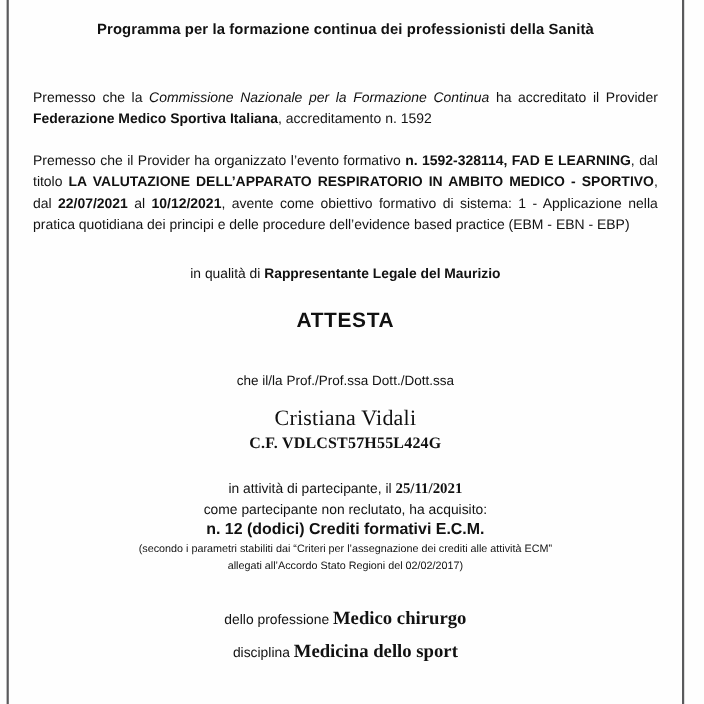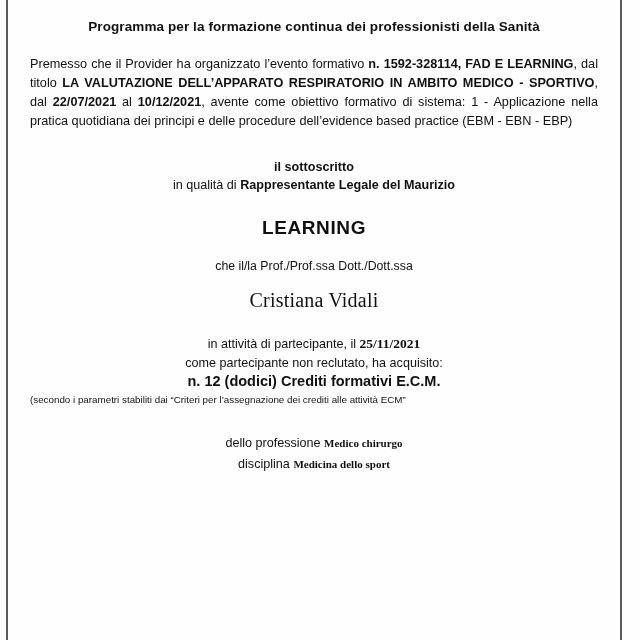--- a/index.html
+++ b/index.html
@@ -71,21 +71,21 @@
     text-align: center;
     font-weight: bold;
     font-size: 19px;
     letter-spacing: 0.6px;
     margin-top: 22px;
   }
 
   .che-il-la {
     text-align: center;
     font-size: 12.3px;
-    margin-top: 20px;
+    margin-top: 36px;
   }
 
   .participant-name {
     text-align: center;
     font-family: "Liberation Serif", serif;
     font-weight: normal;
     font-size: 20px;
     margin-top: 16px;
     letter-spacing: 0.2px;
   }
@@ -105,74 +105,79 @@
     line-height: 1.5;
   }
   .qualita .date { font-family: "Liberation Serif", serif; font-weight: bold; font-size: 13.5px; text-align: right; }
 
   .credits {
     text-align: center;
     font-weight: bold;
     font-size: 14.5px;
   }
   .credits-note {
+    text-align: center;
     font-size: 9.8px;
     line-height: 1.5;
     margin-top: 4px;
   }
 
   .profession {
     text-align: center;
     font-size: 12.6px;
     margin-top: 25px;
     line-height: 1.72;
   }
   .profession .val {
     font-family: "Liberation Serif", serif;
     font-weight: bold;
-    font-size: 11px;
+    font-size: 17px;
   }
 </style>
 </head>
 <body>
 
 <div class="page">
 
   <div class="edge-left"></div>
   <div class="edge-right"></div>
 
   <div class="content">
 
     <div class="doc-title">Programma per la formazione continua dei professionisti della Sanità</div>
 
+    <div class="para first">
+      <span>Premesso che la </span><i>Commissione Nazionale per la Formazione Continua</i><span> ha accreditato il Provider </span><b>Federazione Medico Sportiva Italiana</b><span>, accreditamento n. 1592</span>
+    </div>
 
     <div class="para">
       <span>Premesso che il Provider ha organizzato l’evento formativo </span><b>n. 1592-328114, FAD E LEARNING</b><span>, dal titolo </span><b>LA VALUTAZIONE DELL’APPARATO RESPIRATORIO IN AMBITO MEDICO - SPORTIVO</b><span>, dal </span><b>22/07/2021</b><span> al </span><b>10/12/2021</b><span>, avente come obiettivo formativo di sistema: 1 - Applicazione nella pratica quotidiana dei principi e delle procedure dell’evidence based practice (EBM - EBN - EBP)</span>
     </div>
 
     <div class="block-sottoscritto">
-      <div class="l1">il sottoscritto</div>
       <div><span>in qualità di </span><b>Rappresentante Legale del Maurizio</b></div>
     </div>
 
-    <div class="attesta">LEARNING</div>
+    <div class="attesta">ATTESTA</div>
 
     <div class="che-il-la">che il/la Prof./Prof.ssa Dott./Dott.ssa</div>
 
     <div class="participant-name">Cristiana Vidali</div>
 
+    <div class="participant-cf">C.F. VDLCST57H55L424G</div>
 
     <div class="qualita">
       <div><span>in attività di partecipante, il </span><span class="date">25/11/2021</span></div>
       <div>come partecipante non reclutato, ha acquisito:</div>
     </div>
 
     <div class="credits">n. 12 (dodici) Crediti formativi E.C.M.</div>
     <div class="credits-note">
       <div>(secondo i parametri stabiliti dai “Criteri per l’assegnazione dei crediti alle attività ECM”</div>
+      <div>allegati all’Accordo Stato Regioni del 02/02/2017)</div>
     </div>
 
     <div class="profession">
       <div><span>dello professione </span><span class="val">Medico chirurgo</span></div>
       <div><span>disciplina </span><span class="val">Medicina dello sport</span></div>
     </div>
 
   </div>
 </div>
 

